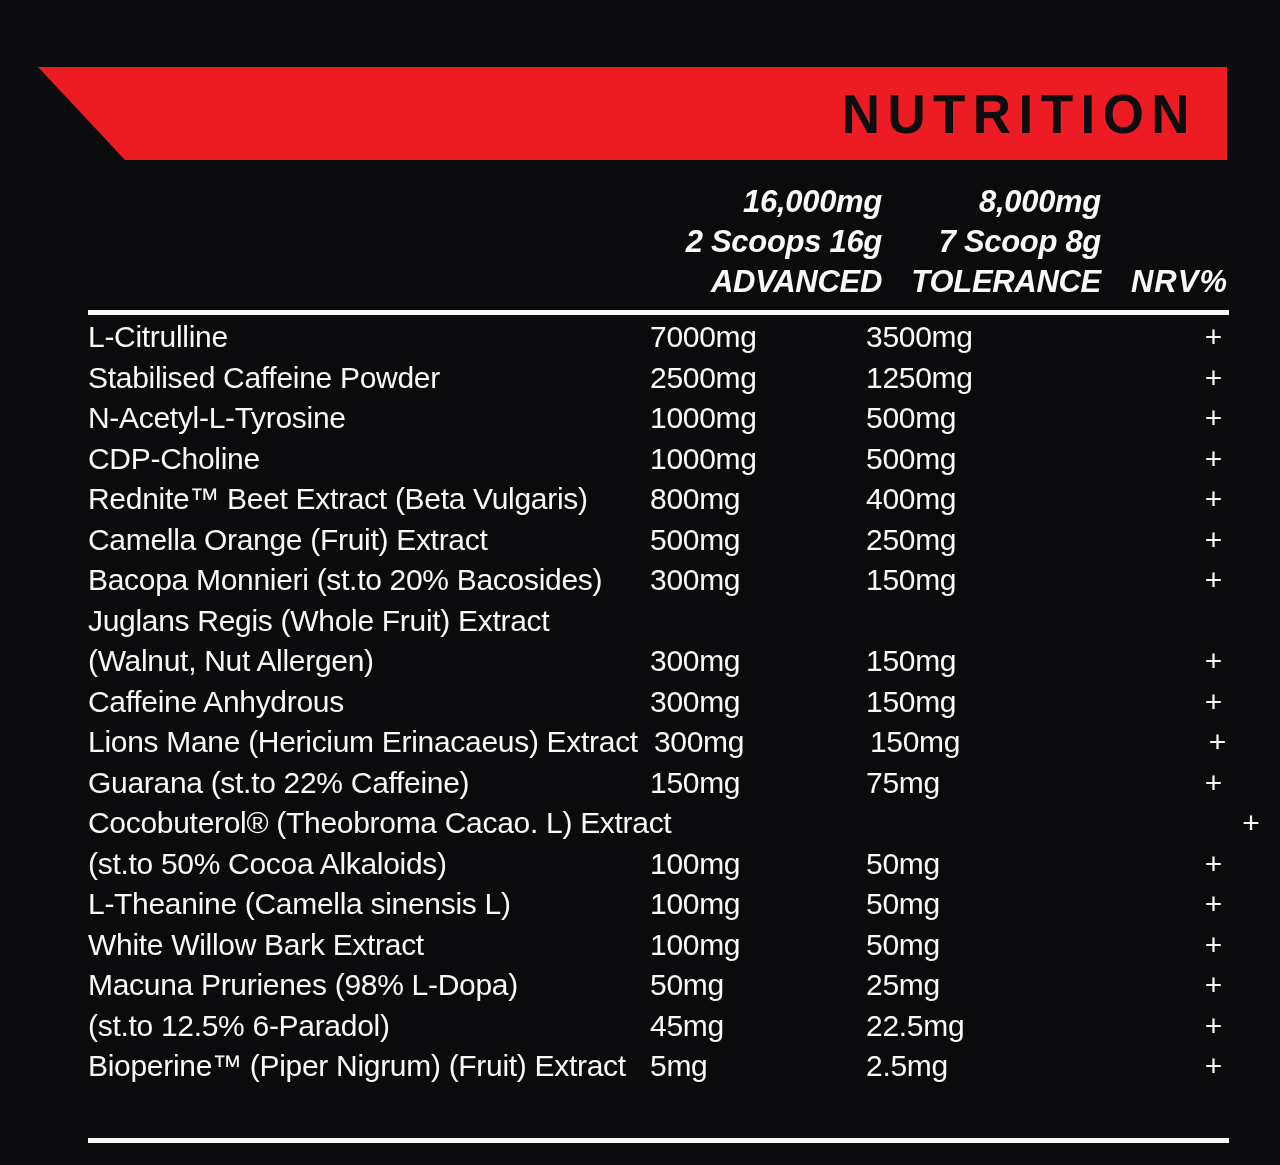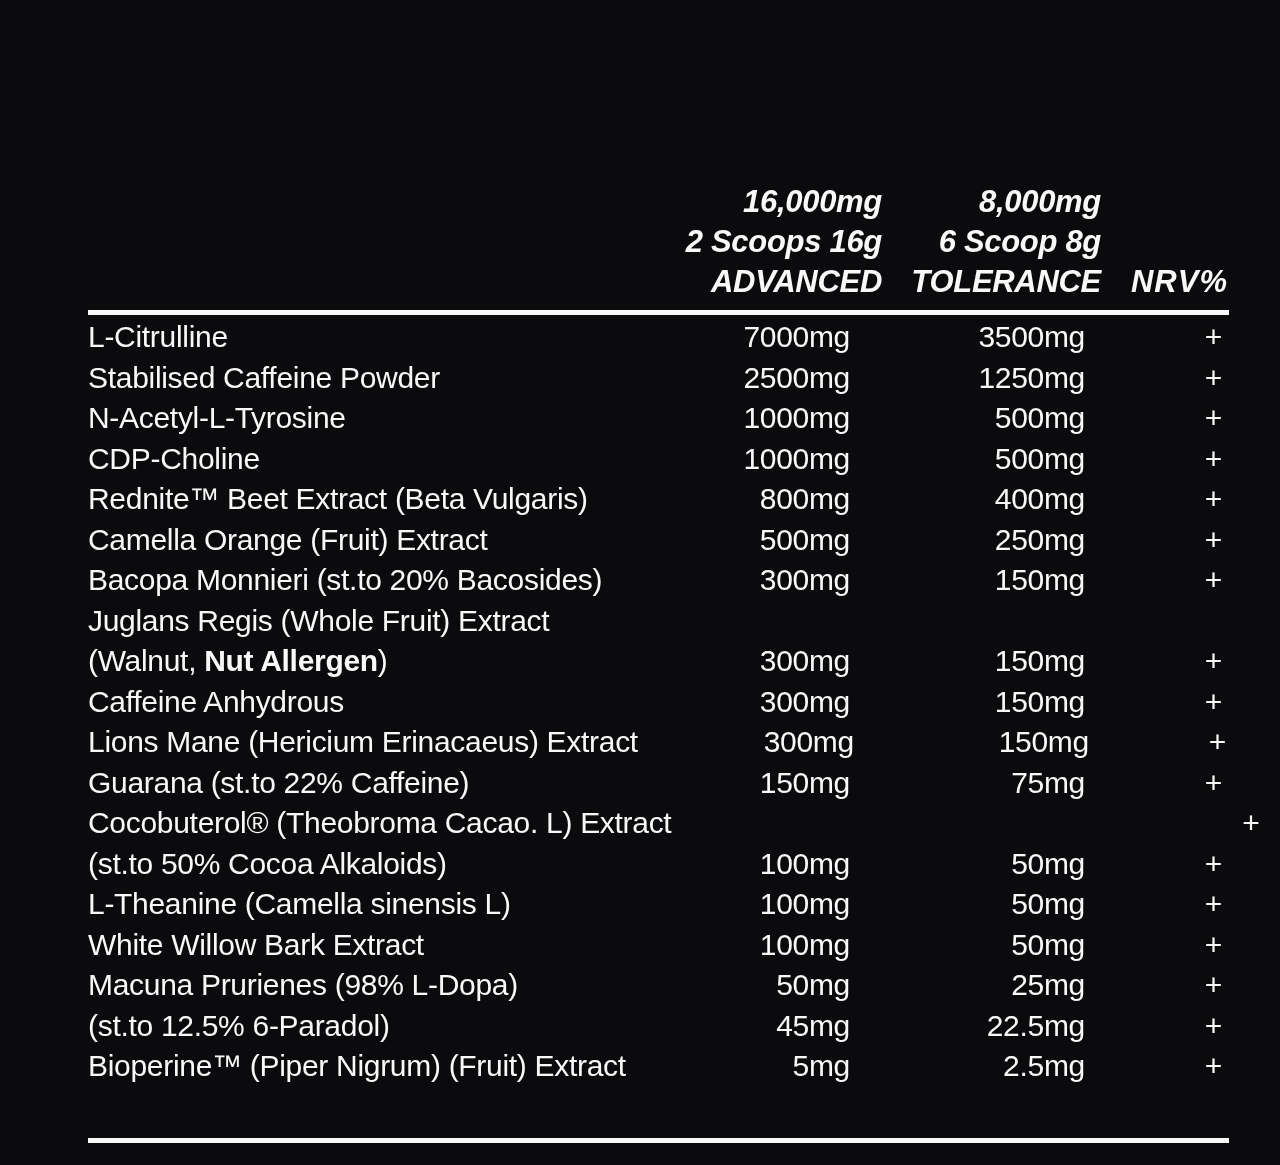--- a/index.html
+++ b/index.html
@@ -41,40 +41,43 @@
   .header .col{text-align:right;font-weight:700;font-size:31px;line-height:40px;white-space:nowrap;letter-spacing:-0.3px;}
   .header .col.nrv{letter-spacing:1px;}
 
   .rule{position:absolute;left:88px;width:1141px;height:5px;background:var(--fg);}
   .rule.top{top:310px;}
   .rule.bottom{top:1138px;}
 
   .table{position:absolute;left:88px;top:317px;width:1140px;}
   .row{height:40.5px;align-items:center;font-size:30px;letter-spacing:-0.3px;gap:16px;}
   .cell{white-space:nowrap;overflow:visible;}
-  .cell.advanced,.cell.tolerance{text-align:right;}
+  .cell.advanced,.cell.tolerance{}
   .cell.nrv{text-align:right;padding-right:6px;}
-  .bold{font-weight:700;}
+  .bold{font-weight:400;}
 </style>
 </head>
 <body>
 
 <div class="label">
 
+  <div class="banner">
+    <div class="banner-title">NUTRITION</div>
+  </div>
 
   <div class="header grid-cols">
     <div class="col name"></div>
     <div class="col advanced">
       <div>16,000mg</div>
       <div>2 Scoops 16g</div>
       <div>ADVANCED</div>
     </div>
     <div class="col tolerance">
       <div>8,000mg</div>
-      <div>6 Scoop 8g</div>
+      <div>7 Scoop 8g</div>
       <div>TOLERANCE</div>
     </div>
     <div class="col nrv">
       <div>NRV%</div>
     </div>
   </div>
 
   <div class="rule top"></div>
 
   <div class="table">

